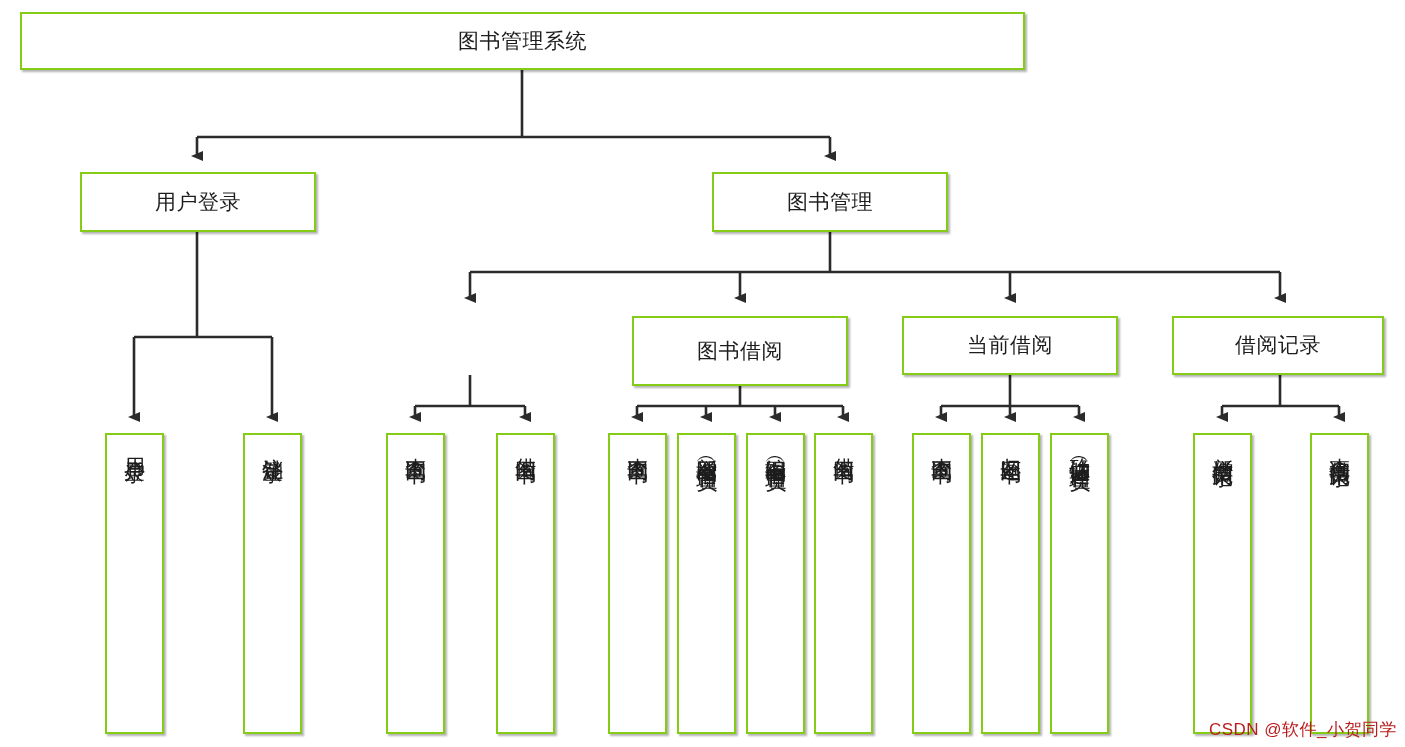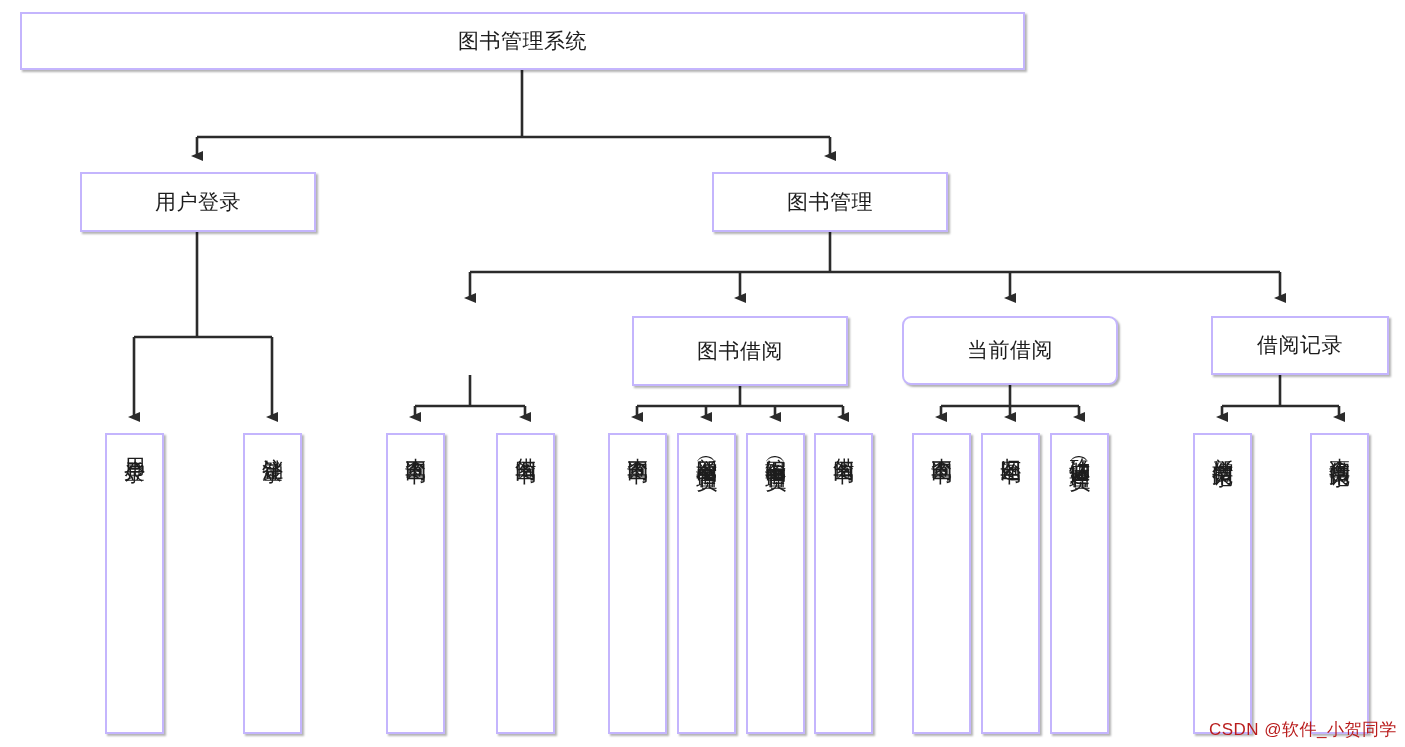--- a/index.html
+++ b/index.html
@@ -22,21 +22,21 @@
     left: 0;
     top: 0;
     width: 1405px;
     height: 747px;
     pointer-events: none;
   }
   .node {
     position: absolute;
     box-sizing: border-box;
     background: #ffffff;
-    border: 2px solid #c4b5fd;
+    border: 2px solid #84cc16;
     box-shadow: 2px 2px 2px rgba(0,0,0,0.30);
     display: flex;
     align-items: center;
     justify-content: center;
     color: #1a1a1a;
     z-index: 2;
   }
   .node .label {
     font-size: 21px;
     line-height: 1.15;
@@ -130,24 +130,24 @@
   <div class="node" style="left:80px; top:172px; width:236px; height:60px;">
     <span class="label">用户登录</span>
   </div>
   <div class="node" style="left:712px; top:172px; width:236px; height:60px;">
     <span class="label">图书管理</span>
   </div>
 
   <div class="node" style="left:632px; top:316px; width:216px; height:70px;">
     <span class="label">图书借阅</span>
   </div>
-  <div class="node" style="left:902px; top:316px; width:216px; height:69px;border-radius:9px;">
+  <div class="node" style="left:902px; top:316px; width:216px; height:59px;">
     <span class="label">当前借阅</span>
   </div>
-  <div class="node" style="left:1172px; top:316px; width:178px; height:59px;margin-left:39px;">
+  <div class="node" style="left:1172px; top:316px; width:212px; height:59px;">
     <span class="label">借阅记录</span>
   </div>
 
   <div class="node leaf" style="left:105px; top:433px; width:59px; height:301px;">
     <span class="label">用户登录</span>
   </div>
   <div class="node leaf" style="left:243px; top:433px; width:59px; height:301px;">
     <span class="label">注销登录</span>
   </div>
 

